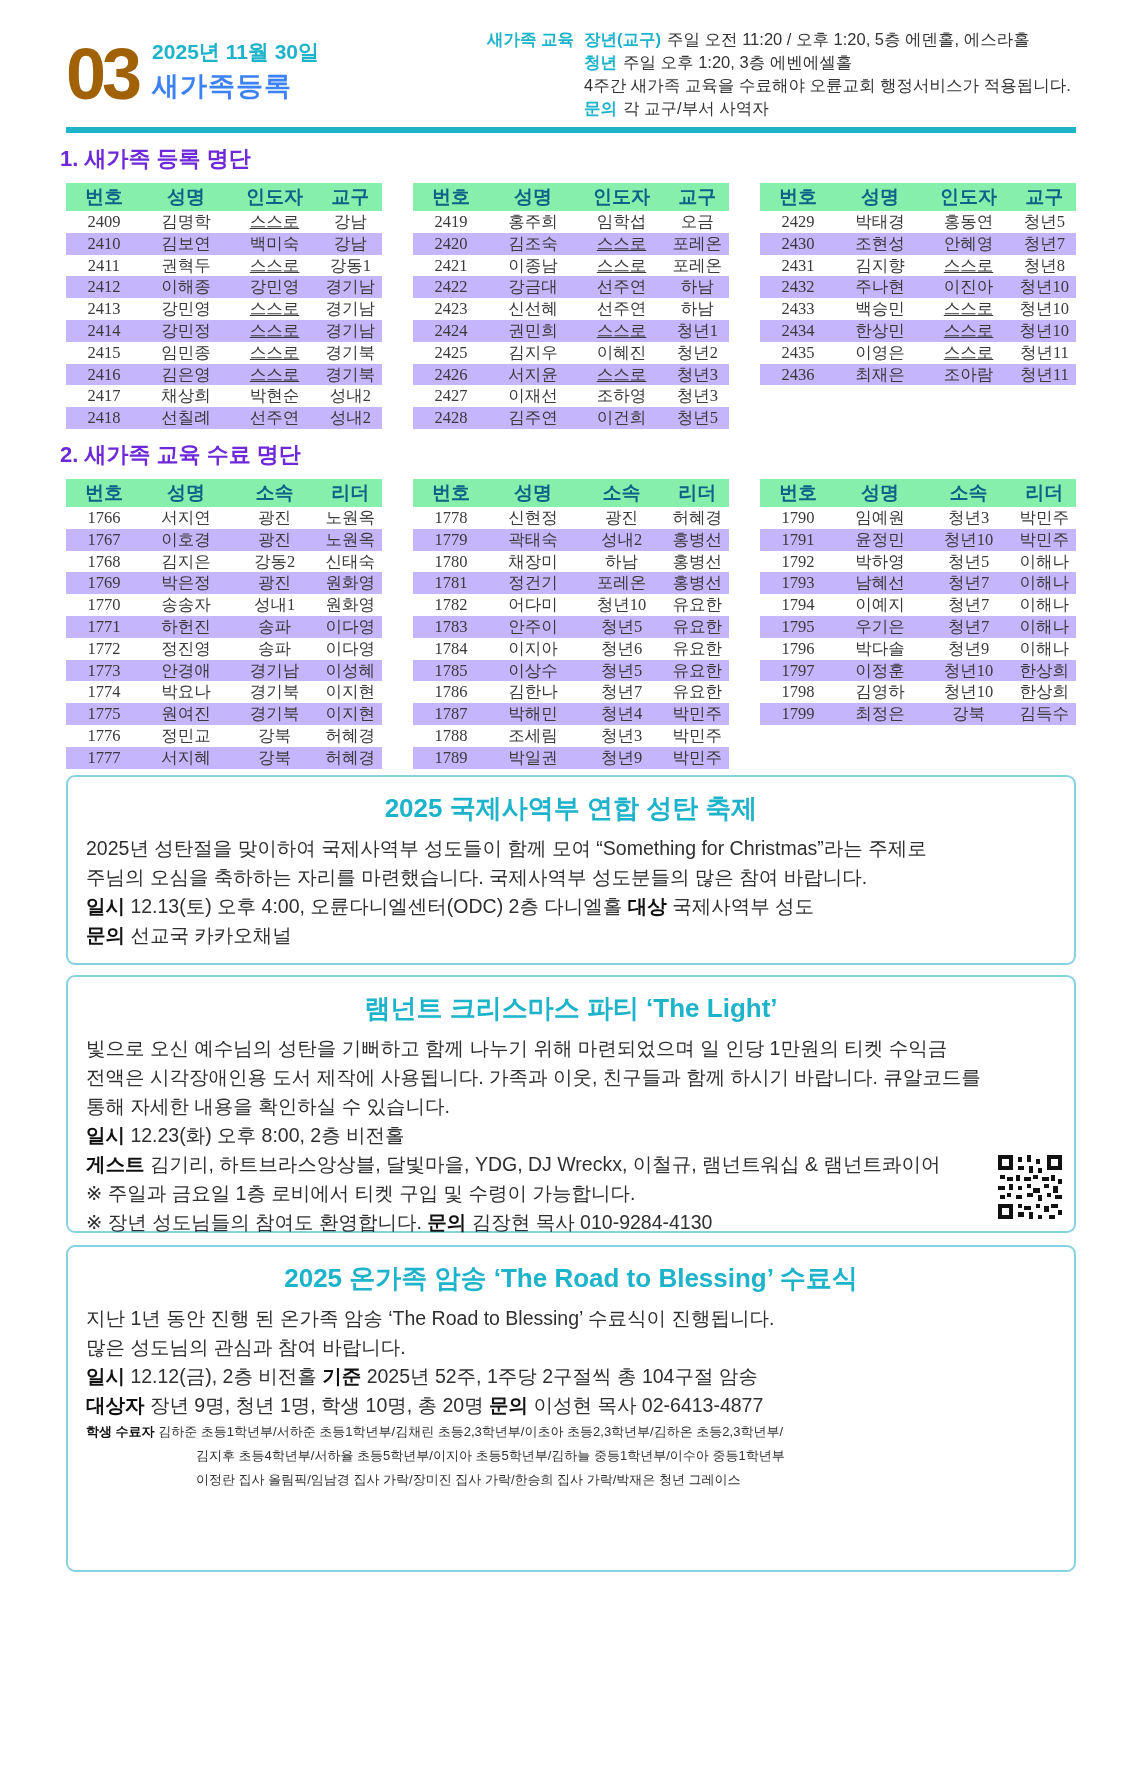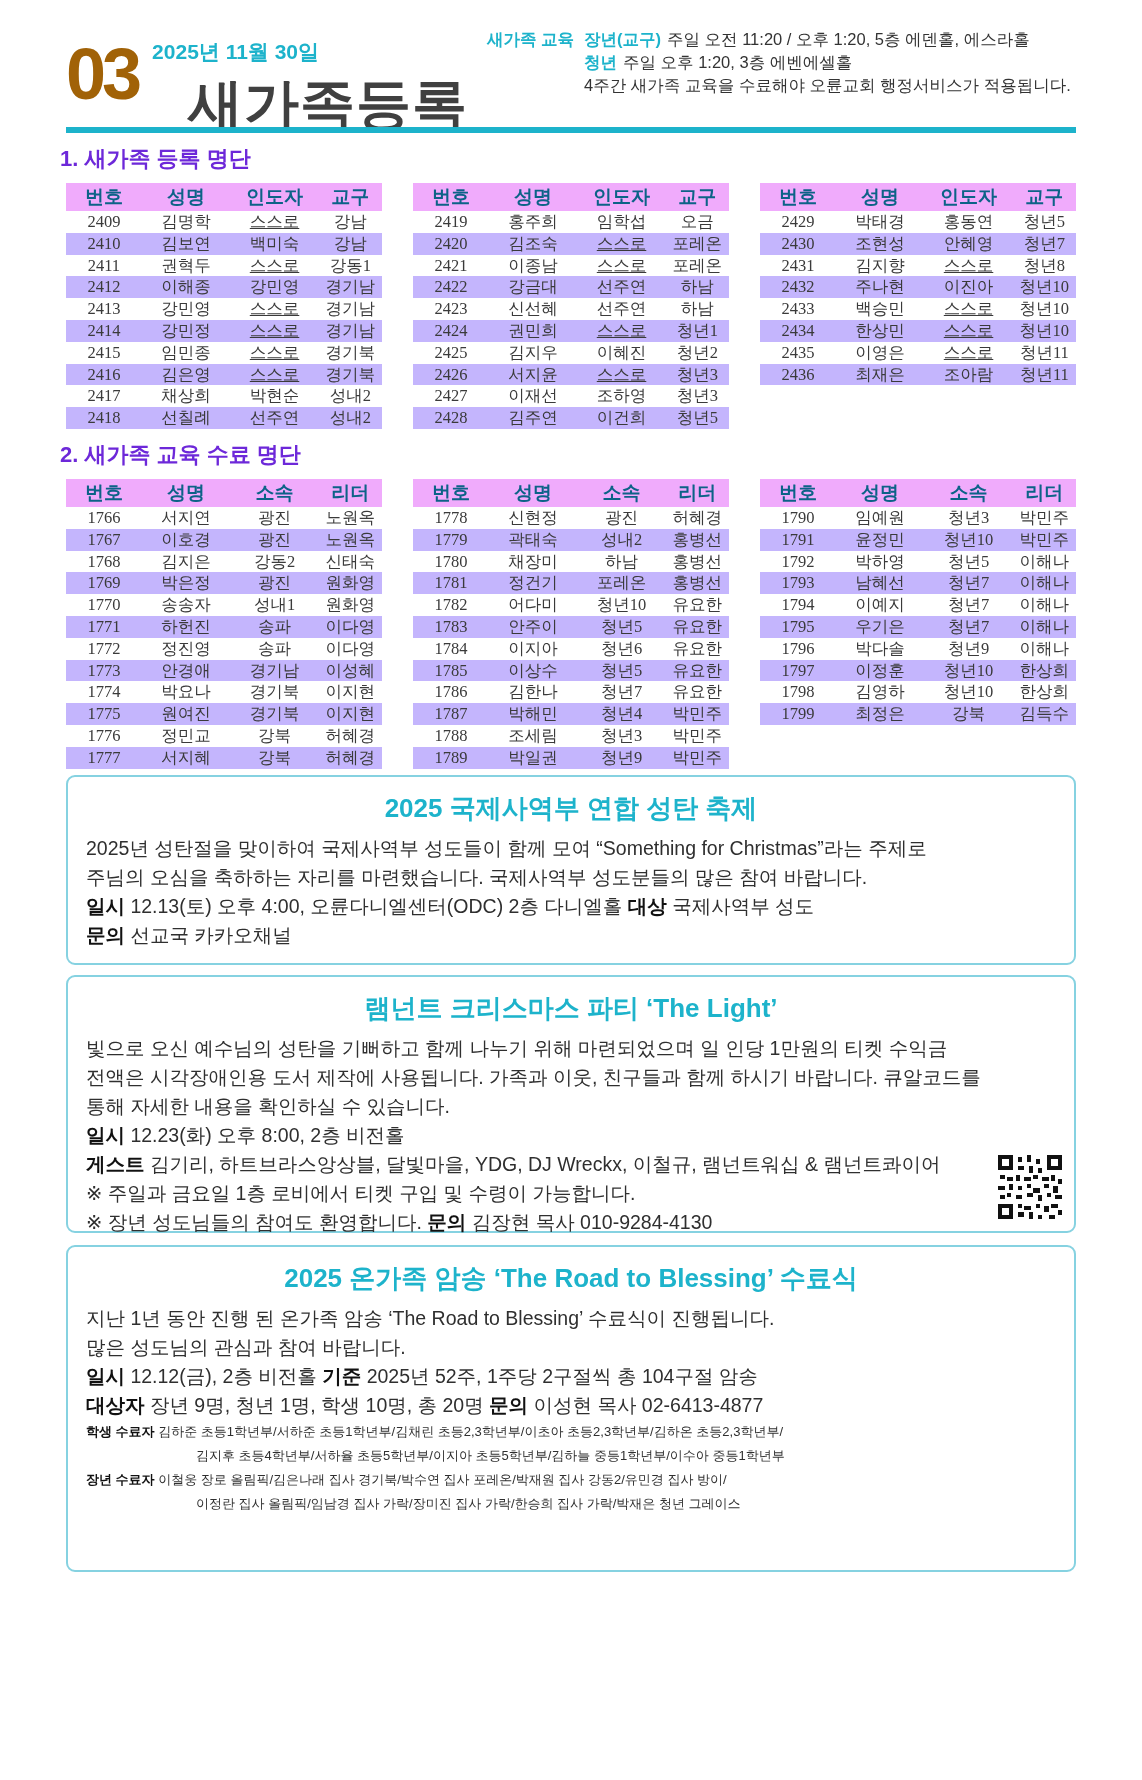--- a/index.html
+++ b/index.html
@@ -8,39 +8,39 @@
     font-family:"Liberation Sans","DejaVu Sans",sans-serif;color:#333;
     -webkit-font-smoothing:antialiased;
   }
   .b{font-weight:bold;color:#1a1a1a;}
 
   
   .page-header{position:absolute;left:66px;top:30px;display:flex;align-items:flex-start;}
   .page-number{font-size:72px;line-height:88px;font-weight:bold;color:#a16207;letter-spacing:-4px;}
   .header-text{margin-left:14px;padding-top:8px;}
   .page-date{font-size:21px;font-weight:bold;color:#1db3cb;}
-  .page-title{font-size:55px;font-weight:bold;color:#404040;letter-spacing:1px;margin-top:2px;margin-left:36px;}
+  .page-title{font-size:27px;font-weight:bold;color:#3b82f6;letter-spacing:1px;margin-top:2px;}
   .header-rule{position:absolute;left:66px;top:127px;width:1010px;height:6px;background:#1db3cb;}
 
   
   .edu-info{position:absolute;left:487px;top:28px;width:590px;display:flex;font-size:16.5px;line-height:23px;justify-content:flex-end;}
   .edu-label{font-weight:bold;color:#1db3cb;width:97px;flex:none;}
   .edu-lines{flex:1;}
   .edu-line .lbl{font-weight:bold;color:#1db3cb;margin-right:6px;}
   .edu-line{color:#333;}
 
   
   .section-title{position:absolute;left:60px;font-size:22px;font-weight:bold;color:#6d28d9;}
   #sec1-title{top:144px;}
   #sec2-title{top:440px;}
   .tables-wrap{position:absolute;left:66px;width:1010px;display:flex;gap:31px;}
   #sec1-tables{top:183px;}
   #sec2-tables{top:479px;}
   .mini-table{flex:1;min-width:0;}
-  .t-head{display:grid;grid-template-columns:24% 28% 28% 20%;background:#f0abfc;height:28px;align-items:center;}
+  .t-head{display:grid;grid-template-columns:24% 28% 28% 20%;background:#86efac;height:28px;align-items:center;}
   .hc{font-size:19px;font-weight:bold;color:#0c6287;text-align:center;}
   .t-row{display:grid;grid-template-columns:24% 28% 28% 20%;height:21.8px;align-items:center;}
   .t-row.alt{background:#c4b5fd;}
   .tc{font-size:16.5px;text-align:center;color:#3a3a3a;font-family:"Liberation Serif","DejaVu Serif",serif;white-space:nowrap;}
   .tc.self{text-decoration:underline;}
 
   
   .notice-box{position:absolute;left:66px;width:1010px;border:2px solid #86d2e1;border-radius:9px;box-sizing:border-box;padding:10px 18px 10px 18px;}
   #box-0{top:775px;height:190px;}
   #box-1{top:975px;height:258px;}
@@ -65,20 +65,21 @@
   </div>
 </div>
 <div class="header-rule"></div>
 
 <div class="edu-info">
   <div class="edu-label">새가족 교육</div>
   <div class="edu-lines">
     <div class="edu-line"><span class="lbl">장년(교구)</span><span>주일 오전 11:20 / 오후 1:20, 5층 에덴홀, 에스라홀</span></div>
     <div class="edu-line"><span class="lbl">청년</span><span>주일 오후 1:20, 3층 에벤에셀홀</span></div>
     <div class="edu-line"><span>4주간 새가족 교육을 수료해야 오륜교회 행정서비스가 적용됩니다.</span></div>
+    <div class="edu-line"><span class="lbl">문의</span><span>각 교구/부서 사역자</span></div>
   </div>
 </div>
 
 <div class="section-title" id="sec1-title">1. 새가족 등록 명단</div>
 <div class="tables-wrap" id="sec1-tables">
     <div class="mini-table">
       <div class="t-head">
         <span class="hc">번호</span>
         <span class="hc">성명</span>
         <span class="hc">인도자</span>
@@ -577,16 +578,15 @@
 
 <div class="notice-box" id="box-2">
   <div class="box-title">2025 온가족 암송 ‘The Road to Blessing’ 수료식</div>
   <div class="box-body">
       <p class="bl"><span>지난 1년 동안 진행 된 온가족 암송 ‘The Road to Blessing’ 수료식이 진행됩니다.</span></p>
       <p class="bl"><span>많은 성도님의 관심과 참여 바랍니다.</span></p>
       <p class="bl"><span class="b">일시</span><span>  12.12(금), 2층 비전홀   </span><span class="b">기준</span><span>  2025년 52주, 1주당 2구절씩 총 104구절 암송</span></p>
       <p class="bl"><span class="b">대상자</span><span>  장년 9명, 청년 1명, 학생 10명, 총 20명   </span><span class="b">문의</span><span>  이성현 목사 02-6413-4877</span></p>
       <p class="bl small"><span class="b">학생 수료자</span><span>  김하준 초등1학년부/서하준 초등1학년부/김채린 초등2,3학년부/이초아 초등2,3학년부/김하온 초등2,3학년부/</span></p>
       <p class="bl small indent"><span>김지후 초등4학년부/서하율 초등5학년부/이지아 초등5학년부/김하늘 중등1학년부/이수아 중등1학년부</span></p>
-      <p class="bl small"><span class="b">장년 수료자</span><span>  이철웅 장로 올림픽/김은나래 집사 경기북/박수연 집사 포레온/박재원 집사 강동2/유민경 집사 방이/</span></p>
       <p class="bl small indent"><span>이정란 집사 올림픽/임남경 집사 가락/장미진 집사 가락/한승희 집사 가락/박재은 청년 그레이스</span></p>
     </div>
 </div>
 
 </body></html>

